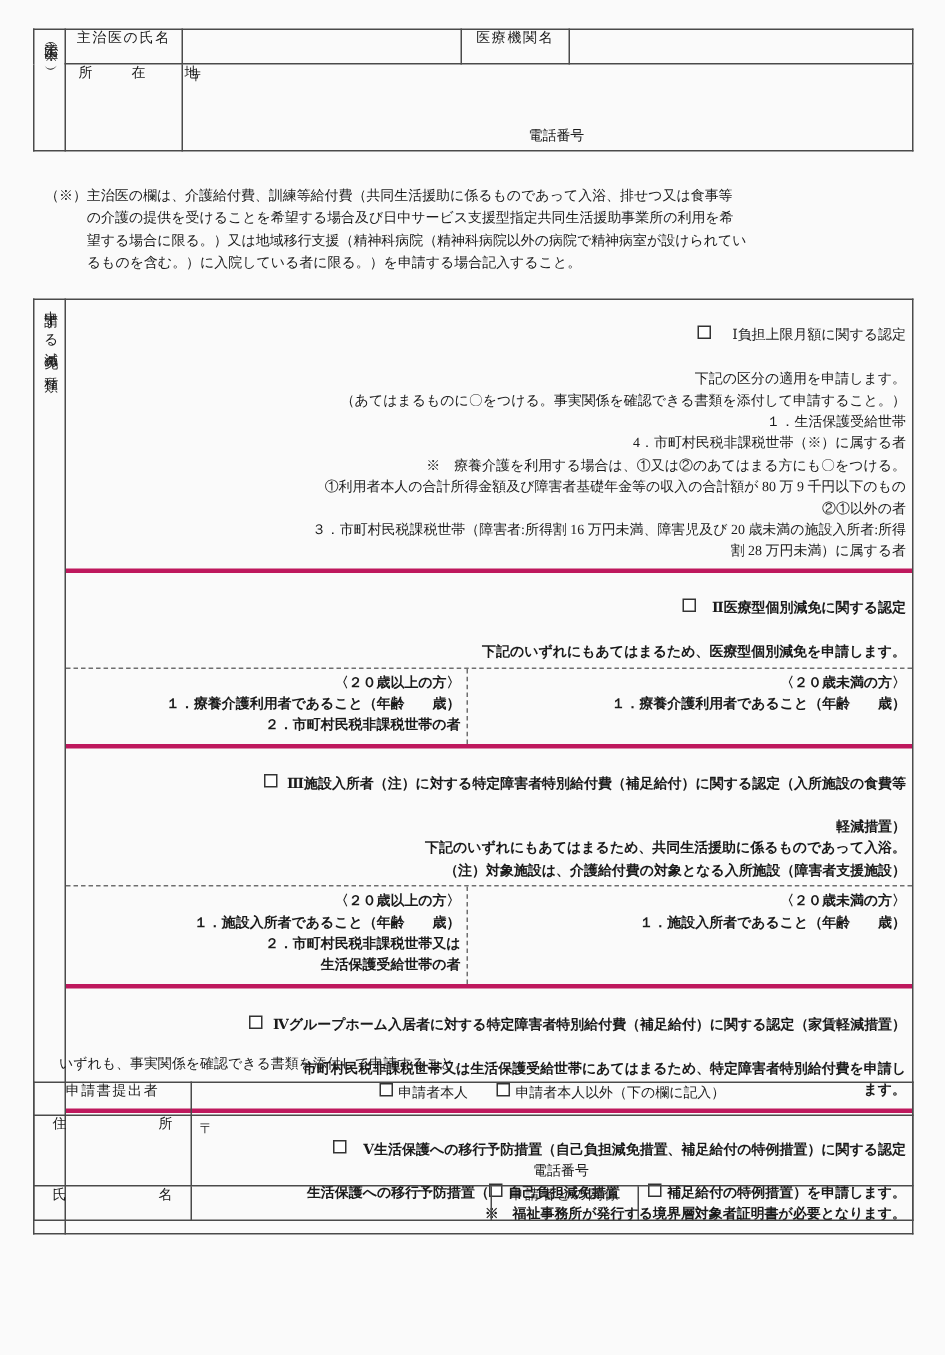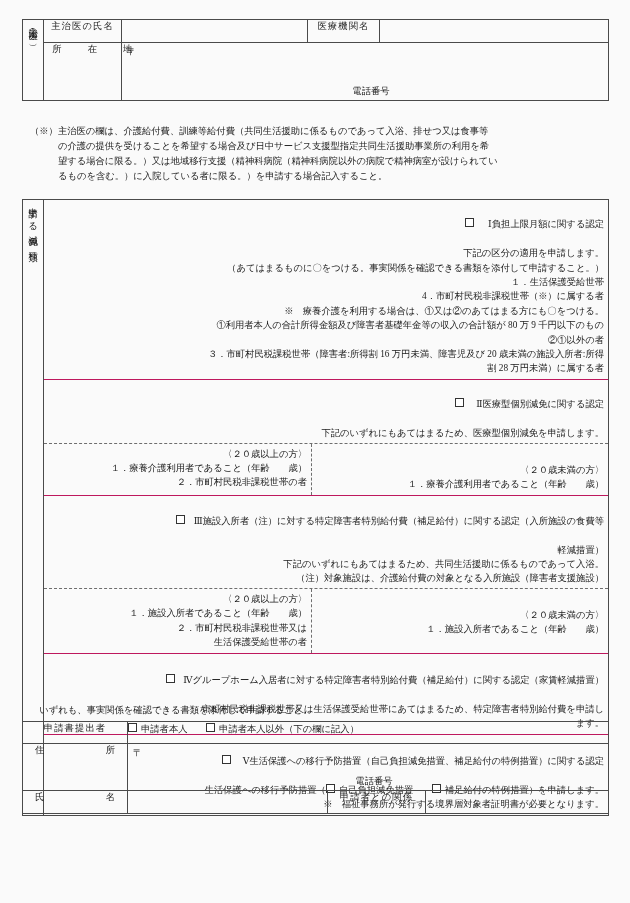--- a/index.html
+++ b/index.html
@@ -63,21 +63,21 @@
     display: inline-block;
     letter-spacing: 0.9em;
     text-indent: 0.9em;
     text-align: right;
   }
   .spread-sm {
     display: inline-block;
     letter-spacing: 0.12em;
   }
 
-  .cellpad { padding: 3px 5px; }
+  .cellpad { padding: 3px 5px; text-align: center; }
 
   
   .addr {
     position: relative;
     height: 100%;
   }
   .postal { position: absolute; left: 5px; top: 3px; }
   .phone  { position: absolute; left: 50%; bottom: 2px; transform: translateX(-34%); white-space: nowrap; }
 
   
@@ -104,23 +104,23 @@
   }
   .rn { display: inline-block; min-width: 14px; }
 
   
   .split {
     display: flex;
     border-top: 1px dashed #6e6e6e;
   }
   .split > div { padding: 3px 4px 4px 8px; }
   .split-l { width: 268px; box-sizing: border-box; border-right: 1px dashed #6e6e6e; }
-  .split-r { flex: 1; box-sizing: border-box; margin-top: 16px; }
-
-  .secdiv { border-top: 1px solid #be185d; }
+  .split-r { flex: 1; box-sizing: border-box; }
+
+  .secdiv { border-top: 3px solid #be185d; font-weight: bold; }
 
   .tail {
     position: absolute;
     white-space: pre;
   }
 </style>
 </head>
 <body>
 
 <div class="page">

